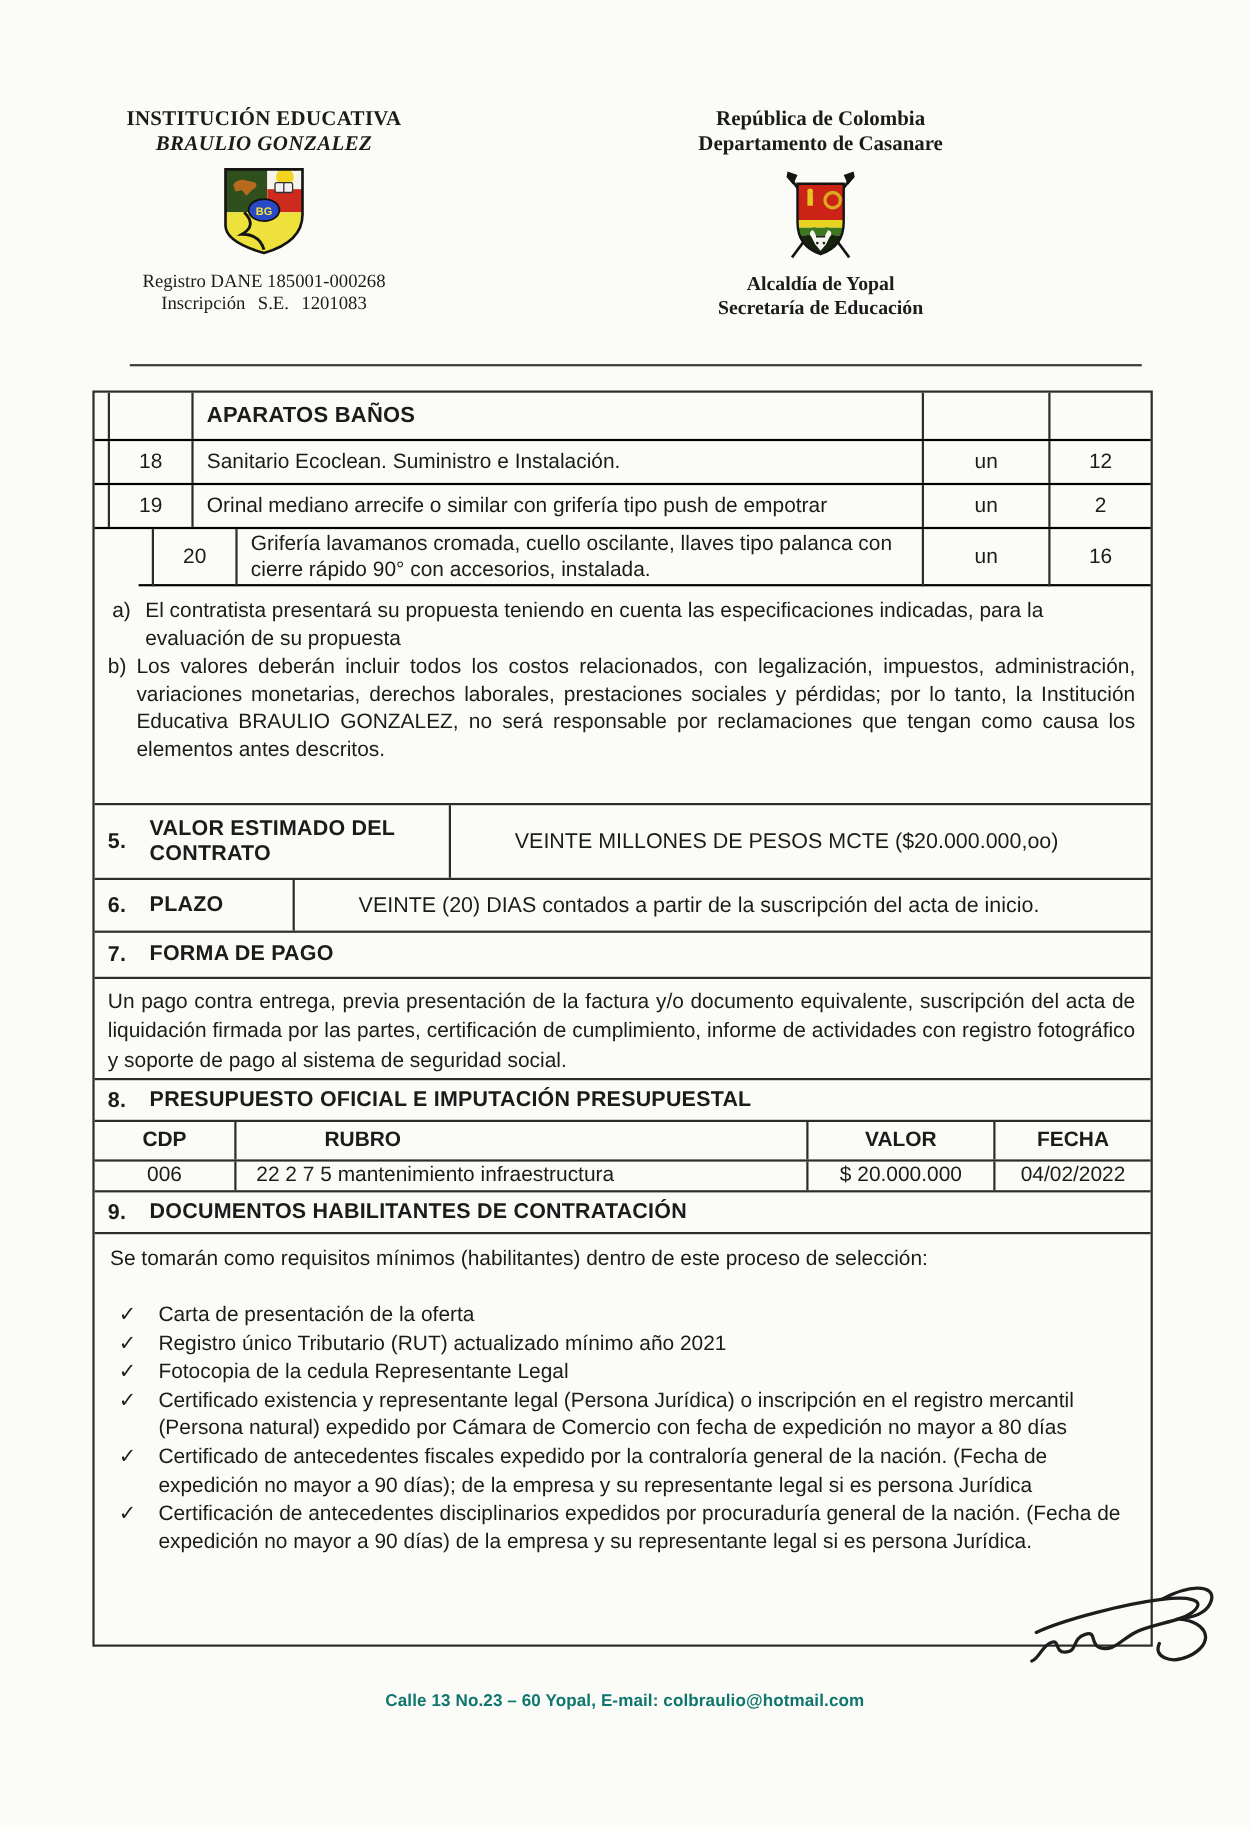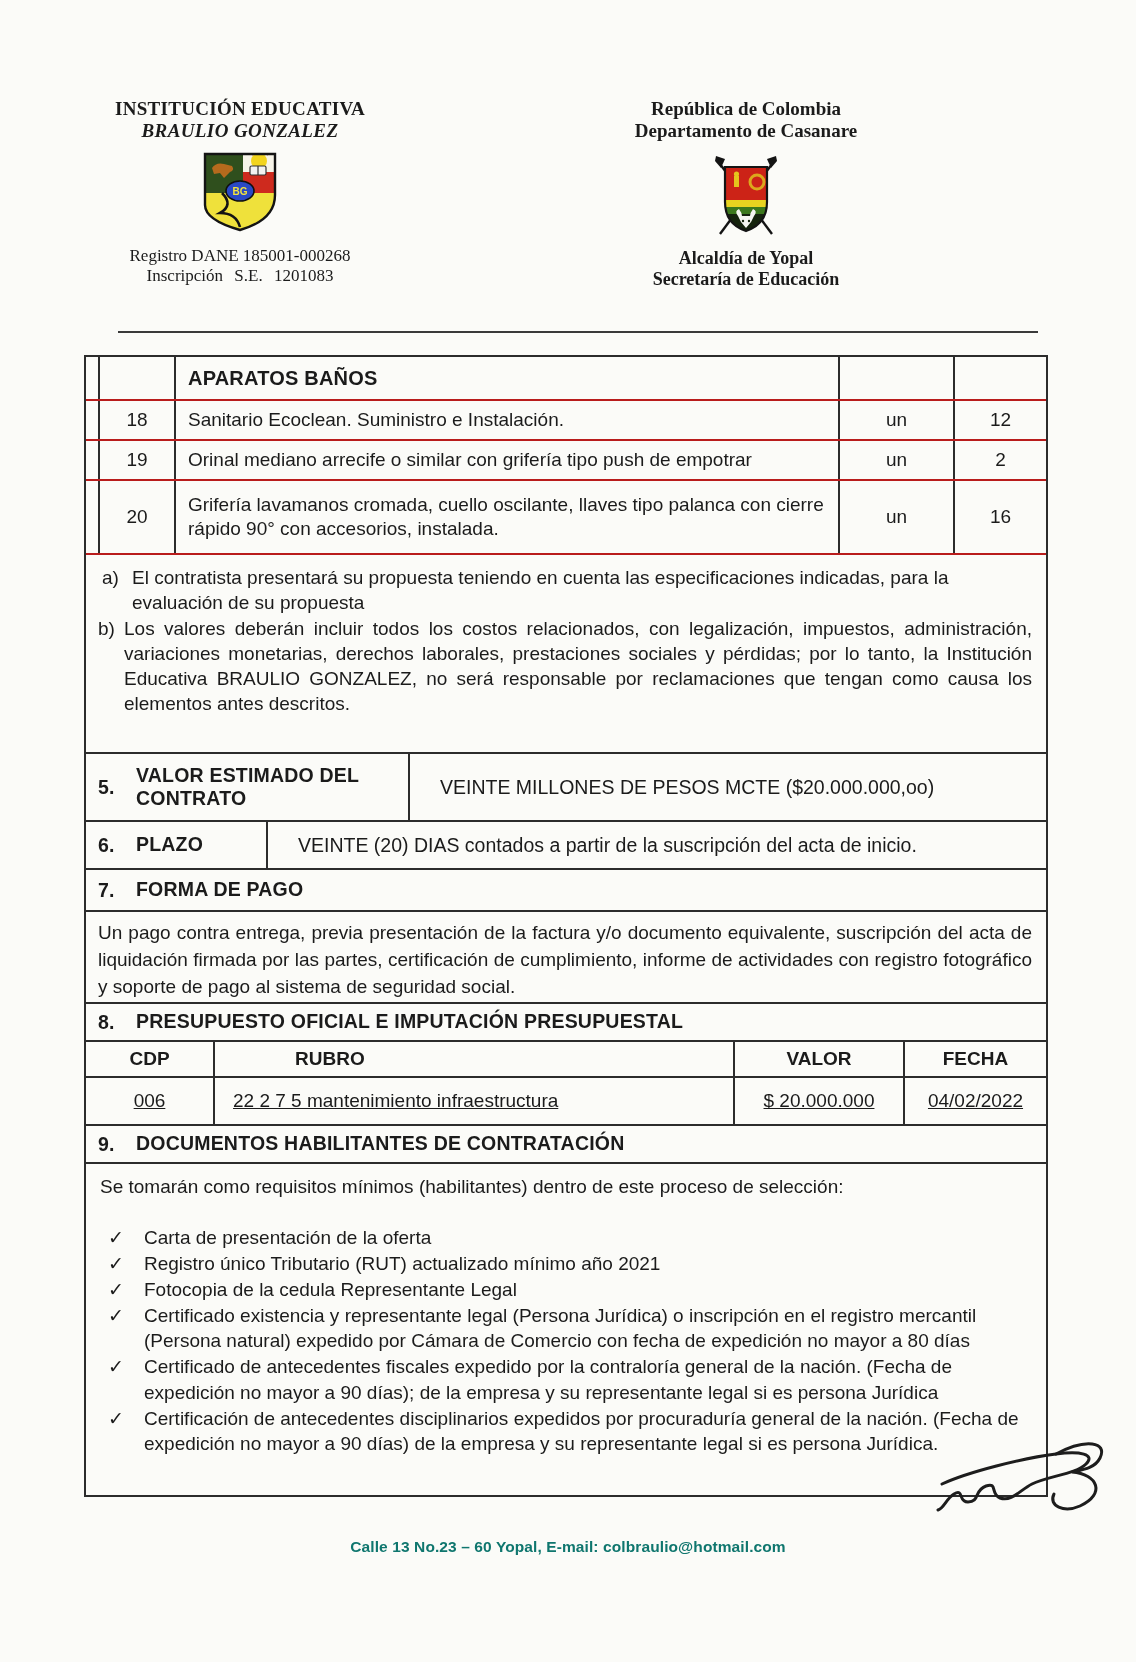--- a/index.html
+++ b/index.html
@@ -26,24 +26,24 @@
   .main-box{
     position:absolute;left:84px;top:355px;width:964px;height:1142px;
     border:2px solid #2c2c2c;box-sizing:border-box;
     display:flex;flex-direction:column;background:transparent;
   }
   .row{display:grid;box-sizing:border-box;}
   .cell{box-sizing:border-box;display:flex;align-items:center;}
   .vline{border-right:2px solid #2c2c2c;}
   .topline{border-top:2px solid #2c2c2c;}
   
-  .items-row{grid-template-columns:14px 76px 1fr 115px 91px;border-bottom:2px solid #b91c1c;}
+  .items-row{grid-template-columns:14px 76px 1fr 115px 91px;border-bottom:2px solid #000000;}
   .items-head{height:44px;}
   .items-r1,.items-r2{height:40px;}
-  .items-r3{height:74px;}
+  .items-r3{height:52px;margin-left:40px;}
   .c-no{justify-content:center;font-size:19px;}
   .c-desc{padding:2px 12px;font-size:19px;line-height:1.25;}
   .c-un{justify-content:center;font-size:19px;}
   .c-qty{justify-content:center;font-size:19px;}
   .group-title{font-weight:bold;font-size:20px;letter-spacing:.2px;}
   
   .nota{height:197px;padding:10px 14px 0 12px;box-sizing:border-box;font-size:19px;line-height:1.33;}
   .nota-title{font-weight:bold;font-size:19.5px;margin-bottom:2px;}
   .nota-item{display:flex;}
   .nota-lab{width:30px;flex:0 0 30px;padding-left:4px;}
@@ -54,27 +54,27 @@
   .s5{grid-template-columns:324px 1fr;height:68px;}
   .s6{grid-template-columns:182px 1fr;height:48px;}
   .s7,.s8h,.s9h{height:42px;}
   .s8h{height:38px;}
   .s9h{height:38px;}
   .sec-cell{padding-left:12px;}
   .sec-head{display:flex;align-items:center;font-weight:bold;font-size:19.5px;letter-spacing:.2px;box-sizing:border-box;}
   .sec-num{width:38px;flex:0 0 38px;}
   .sec-label{flex:1;line-height:1.2;}
   .s5 .sec-label{max-width:230px;}
-  .sec-value{font-size:19.5px;padding-left:30px;}
+  .sec-value{font-size:19.5px;padding-left:14px;margin-left:44px;}
   
   .pay{height:92px;padding:8px 14px 0 12px;box-sizing:border-box;font-size:19px;line-height:1.42;}
   
   .budget{grid-template-columns:129px 520px 170px 1fr;}
   .budget.bh{height:36px;font-weight:bold;}
-  .budget.br{height:48px;text-decoration:underline;}
+  .budget.br{height:28px;}
   .b-c{justify-content:center;font-size:19px;}
   .b-l{padding-left:80px;font-size:19px;font-weight:bold;}
   .b-l2{padding-left:18px;font-size:19px;}
   
   .req{flex:1;padding:10px 26px 0 14px;box-sizing:border-box;font-size:19px;line-height:1.32;}
   .req-intro{margin-bottom:26px;}
   .chk{display:flex;margin-bottom:1px;}
   .chk-g{width:44px;flex:0 0 44px;padding-left:8px;font-size:19px;box-sizing:border-box;}
   .chk-t{flex:1;}
   

